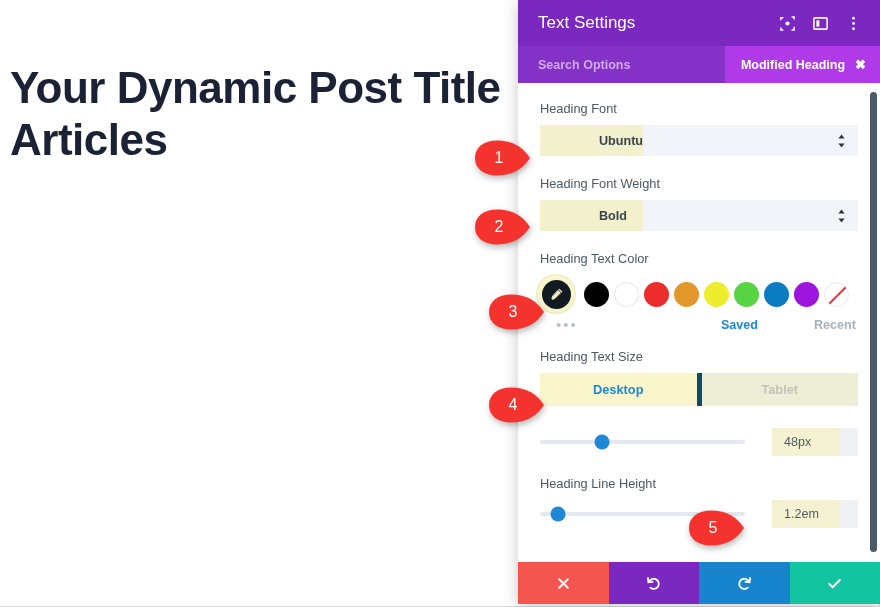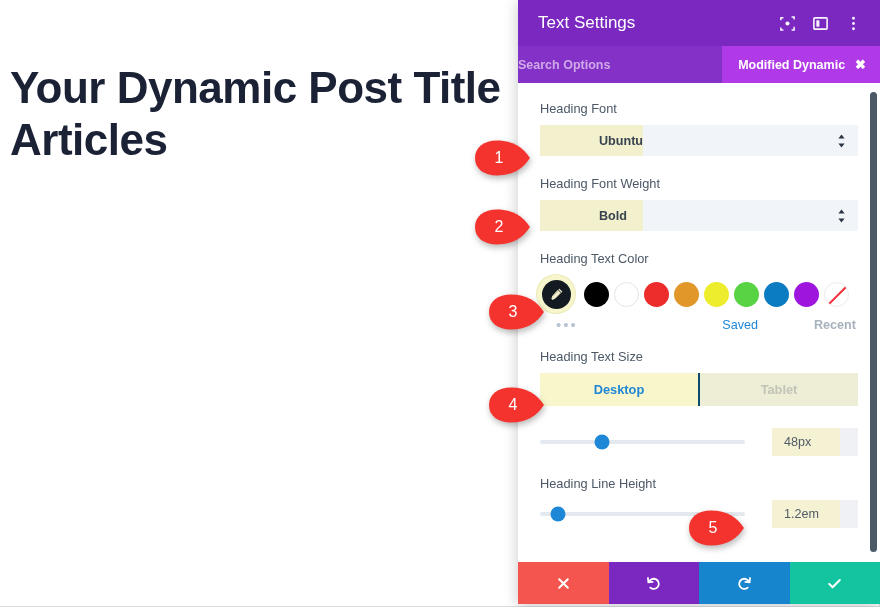--- a/index.html
+++ b/index.html
@@ -67,20 +67,21 @@
   }
   .header-icons { display: flex; align-items: center; gap: 16px; }
   .hdr-ico { width: 17px; height: 17px; display: block; opacity: .95; }
 
   
   .panel-search {
     height: 37px;
     background: #8431c8;
     display: flex;
     align-items: center;
+    padding-left: 20px;
     flex: 0 0 auto;
     position: relative;
   }
   .search-placeholder {
     color: #cfa9e8;
     font-size: 12.5px;
     font-weight: bold;
   }
   .modified-badge {
     position: absolute;
@@ -193,39 +194,39 @@
 
   .swatch-foot {
     display: flex;
     align-items: center;
     justify-content: space-between;
     padding-right: 2px;
     margin-top: -1px;
   }
   .dots { color: #b9c4d2; font-size: 15px; letter-spacing: 2px; padding-left: 16px; }
   .saved-links { display: flex; gap: 14px; }
-  .link-saved { color: #1e87d6; font-size: 12.6px; font-weight: normal; }
+  .link-saved { color: #1e87d6; font-size: 12.6px; font-weight: bold; }
   .link-recent { color: #a8b2bd; font-size: 12.6px; font-weight: bold; padding-left: 42px; }
 
   
   .resp-tabs {
     display: flex;
     height: 33px;
     margin-bottom: 22px;
   }
   .resp-tab {
     flex: 1 1 0;
     display: flex;
     align-items: center;
     justify-content: center;
     font-size: 12.8px;
     font-weight: bold;
     background: #efeed5;
     color: #c2c4b8;
-    border-right: 2px solid #0c4a6e;
+    border-right: 5px solid #0c4a6e;
   }
   .resp-tab:last-child { border-right: none; background: #eff1f2; }
   .resp-tab.inactive-2 { background: #eeeed6; }
   .resp-tab.active {
     background: #faf6cc;
     color: #1e87d6;
   }
 
   
   .slider-row {
@@ -355,21 +356,21 @@
               <circle cx="9" cy="9" r="1.5"></circle>
               <circle cx="9" cy="14.6" r="1.5"></circle>
           </svg>
         </span>
       </div>
     </div>
 
     <div class="panel-search">
       <span class="search-placeholder">Search Options</span>
       <div class="modified-badge">
-        <span>Modified Dynamic</span>
+        <span>Modified Heading</span>
         <span class="x">✖</span>
       </div>
     </div>
 
     <div class="panel-body">
 
       <div class="field-group">
         <div class="field-label">Heading Font</div>
         <div class="select-ctl">
           <div class="hl"></div>

